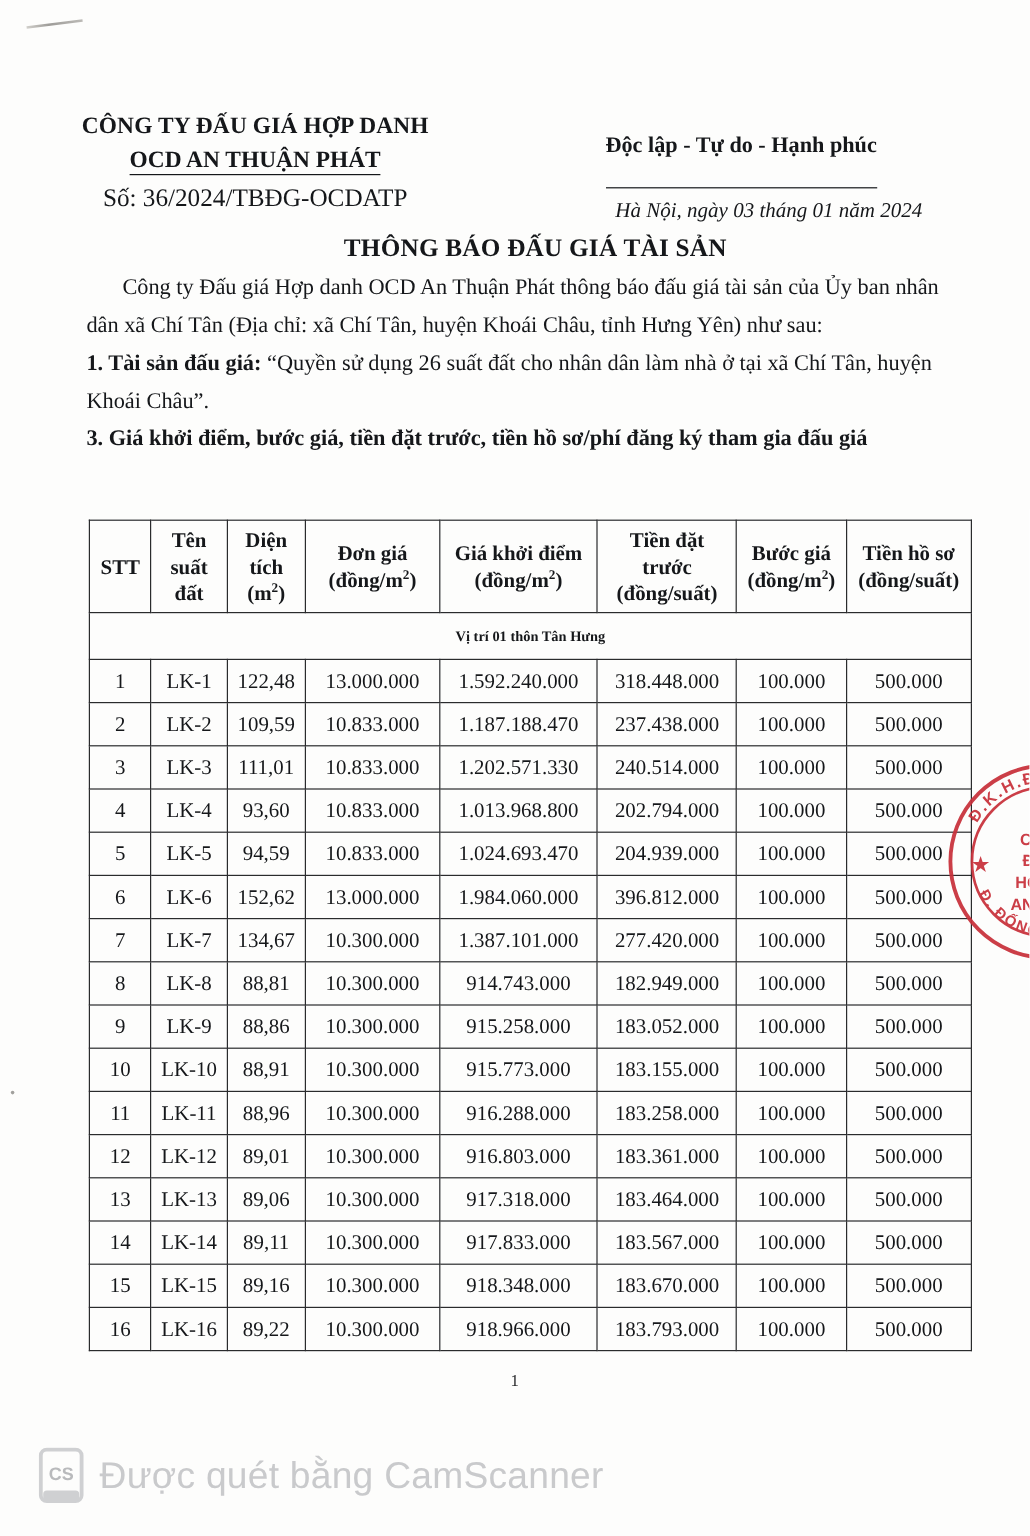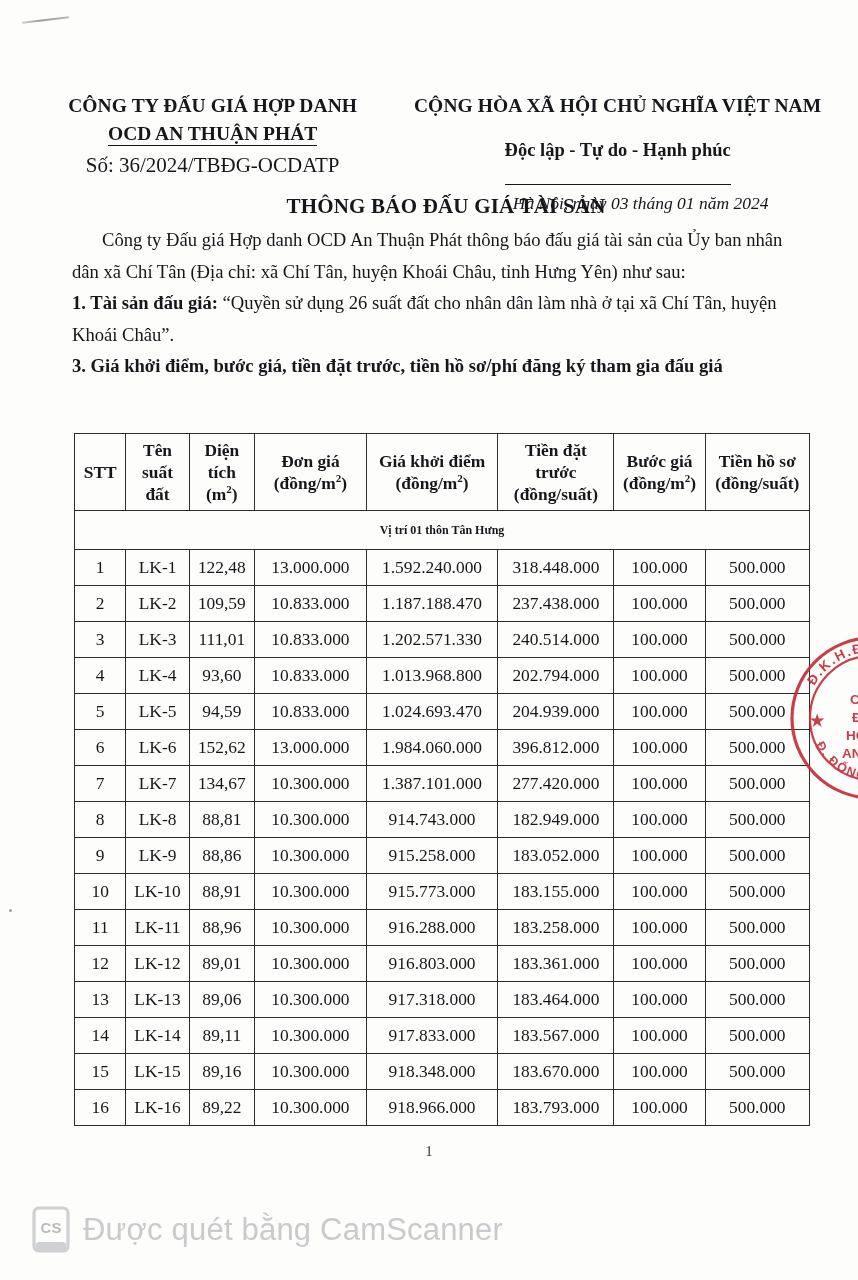--- a/index.html
+++ b/index.html
@@ -218,21 +218,20 @@
   <div class="scan-line"></div>
   <div class="scan-dot"></div>
 
   <div class="letterhead">
     <div class="lh-left">
       <div class="org-line">CÔNG TY ĐẤU GIÁ HỢP DANH</div>
       <div class="org-line2"><span class="underline-part">OCD AN THUẬN PHÁT</span></div>
       <div class="doc-no">Số: 36/2024/TBĐG-OCDATP</div>
     </div>
     <div class="lh-right">
-      <div class="org-line">CỘNG HÒA XÃ HỘI CHỦ NGHĨA VIỆT NAM</div>
       <div><span class="motto">Độc lập - Tự do - Hạnh phúc</span></div>
       <div class="place-date">Hà Nội, ngày 03 tháng 01 năm 2024</div>
     </div>
   </div>
 
   <div class="doc-title">THÔNG BÁO ĐẤU GIÁ TÀI SẢN</div>
 
   <div class="body-block">
     <p class="para indent">Công ty Đấu giá Hợp danh OCD An Thuận Phát thông báo đấu giá tài sản của Ủy ban nhân dân xã Chí Tân (Địa chỉ: xã Chí Tân, huyện Khoái Châu, tỉnh Hưng Yên) như sau:</p>
     <p class="para"><b>1. Tài sản đấu giá:</b><span> “Quyền sử dụng 26 suất đất cho nhân dân làm nhà ở tại xã Chí Tân, huyện Khoái Châu”.</span></p>

